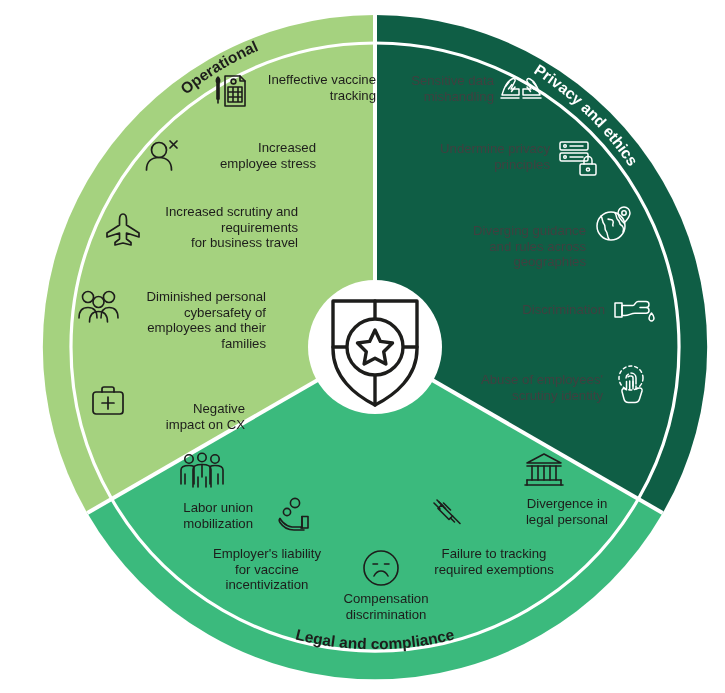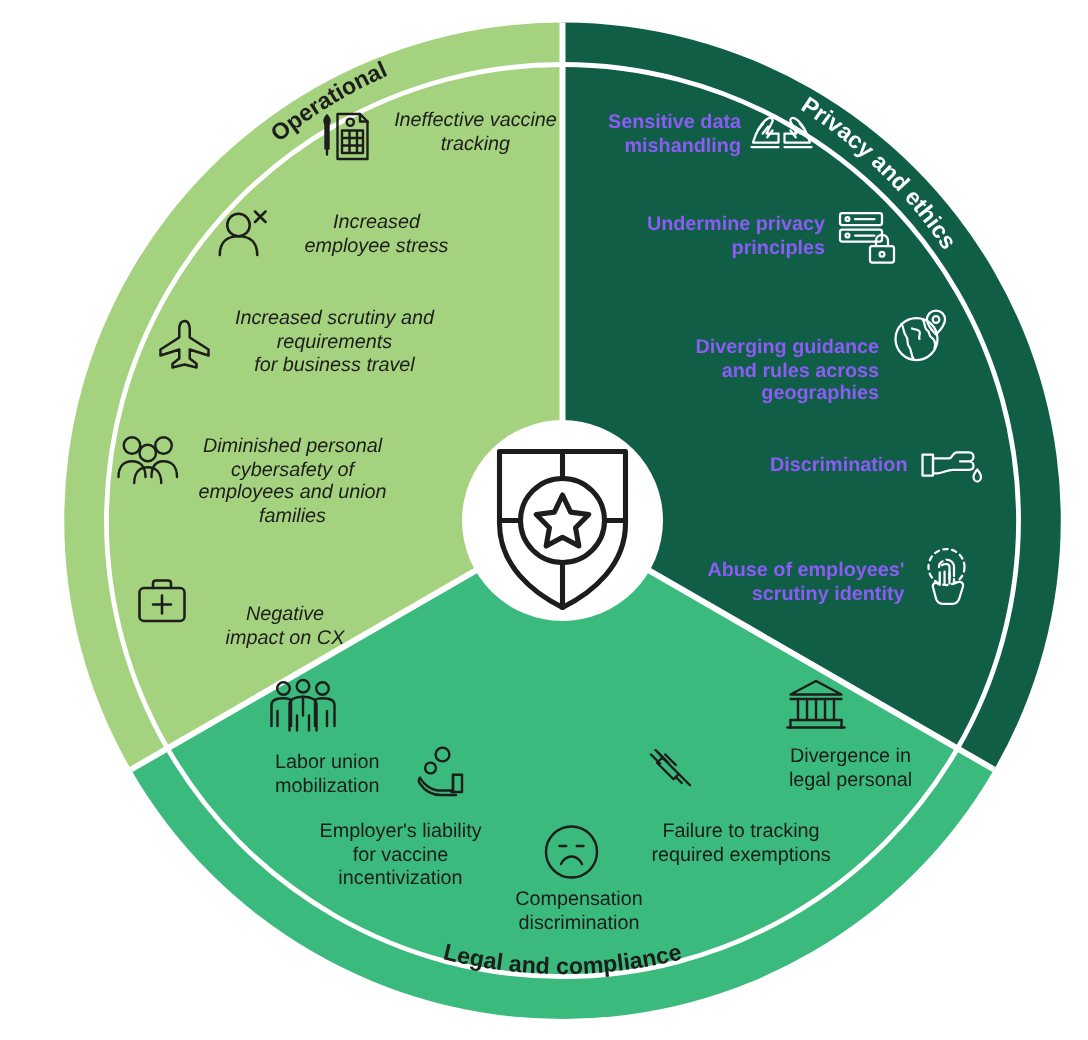--- a/index.html
+++ b/index.html
@@ -13,22 +13,22 @@
   #wheel{position:absolute;left:0;top:0;width:725px;height:693px;}
 
   .lbl{
     position:absolute;
     font-family:"Liberation Sans", sans-serif;
     font-size:13.2px;
     line-height:15.6px;
     color:#1d1d1b;
     white-space:pre-line;
   }
-  .lbl.dark{color:#8b5cf6;font-weight:bold;}
-  .ta-l{text-align:center;font-style:italic;}
+  .lbl.dark{color:#404040;}
+  .ta-l{text-align:right;}
   .ta-r{text-align:right;}
   .ta-c{text-align:center;}
 
   .ico{position:absolute;}
   .ico svg{display:block;}
 
   
 </style>
 </head>
 <body>
@@ -121,21 +121,21 @@
 requirements
 for business travel</div>
 <div class="ico" style="left:105px;top:212px;">
   <svg width="36" height="34" viewBox="0 0 36 34" fill="none" stroke="#1d1d1b" stroke-width="1.7" stroke-linejoin="round" stroke-linecap="round">
     <path d="M18 2 C15.5 2 14.5 4.5 14.5 8 L14.5 13 L2 21 L2 25 L14.5 21 L14.5 27 L10 30.5 L10 33 L18 31 L26 33 L26 30.5 L21.5 27 L21.5 21 L34 25 L34 21 L21.5 13 L21.5 8 C21.5 4.5 20.5 2 18 2 Z"></path>
   </svg>
 </div>
 
 <div class="lbl ta-l" style="left:124px;top:289px;width:142px;">Diminished personal
 cybersafety of
-employees and union
+employees and their
 families</div>
 <div class="ico" style="left:78px;top:288px;">
   <svg width="42" height="38" viewBox="0 0 42 38" fill="none" stroke="#1d1d1b" stroke-width="1.6" stroke-linejoin="round" stroke-linecap="round">
     <circle cx="10" cy="9" r="5.5"></circle>
     <path d="M1 30 C1 22.5 5 19.5 10 19.5 C15 19.5 19 22.5 19 30"></path>
     <circle cx="31" cy="9" r="5.5"></circle>
     <path d="M23 30 C23 22.5 26 19.5 31 19.5 C36 19.5 40 22.5 40 30"></path>
     <circle cx="20.5" cy="14" r="5.5"></circle>
     <path d="M11.5 34 C11.5 26.5 15.5 23.5 20.5 23.5 C25.5 23.5 29.5 26.5 29.5 34"></path>
   </svg>

